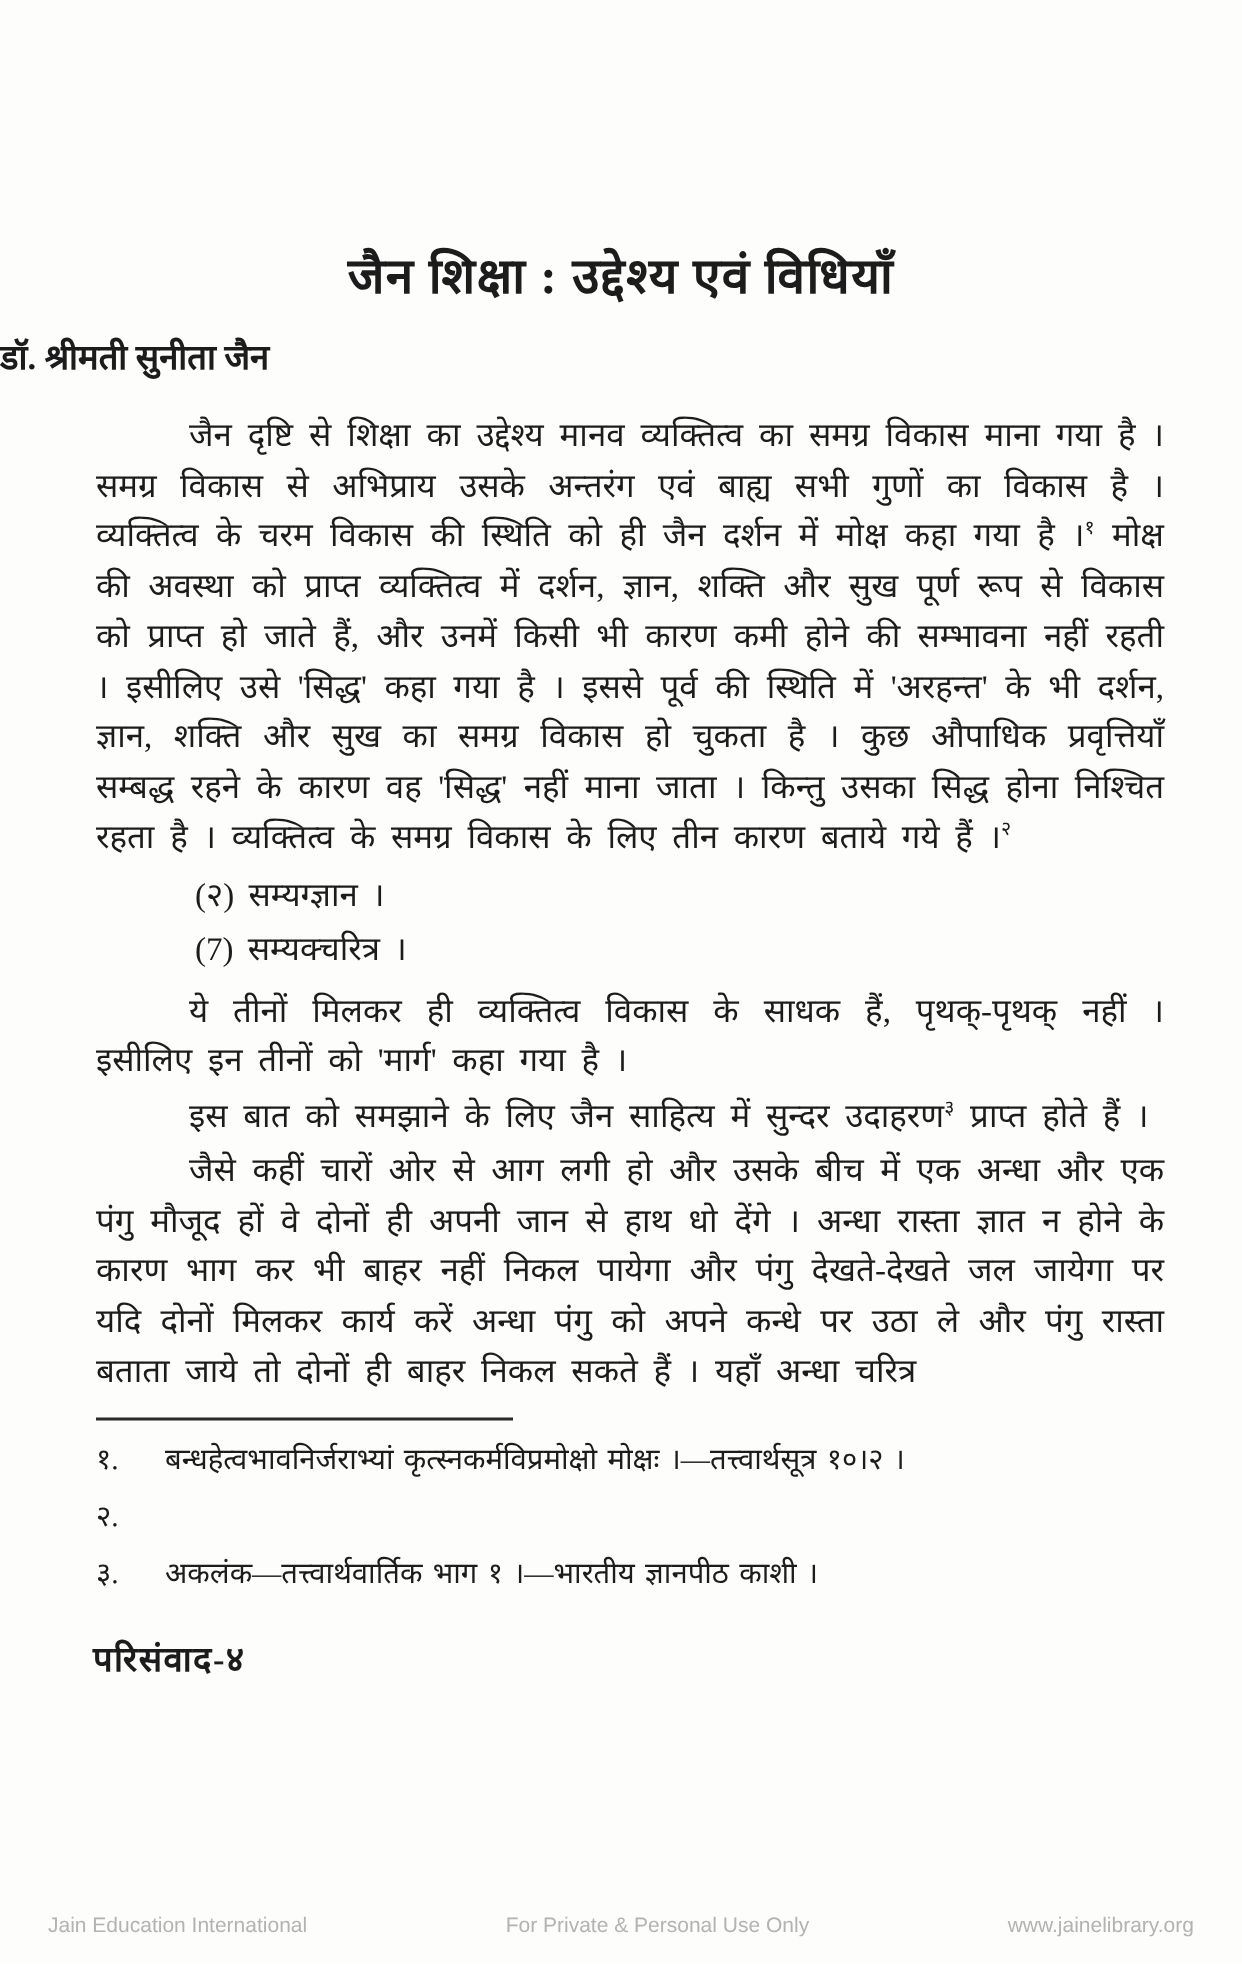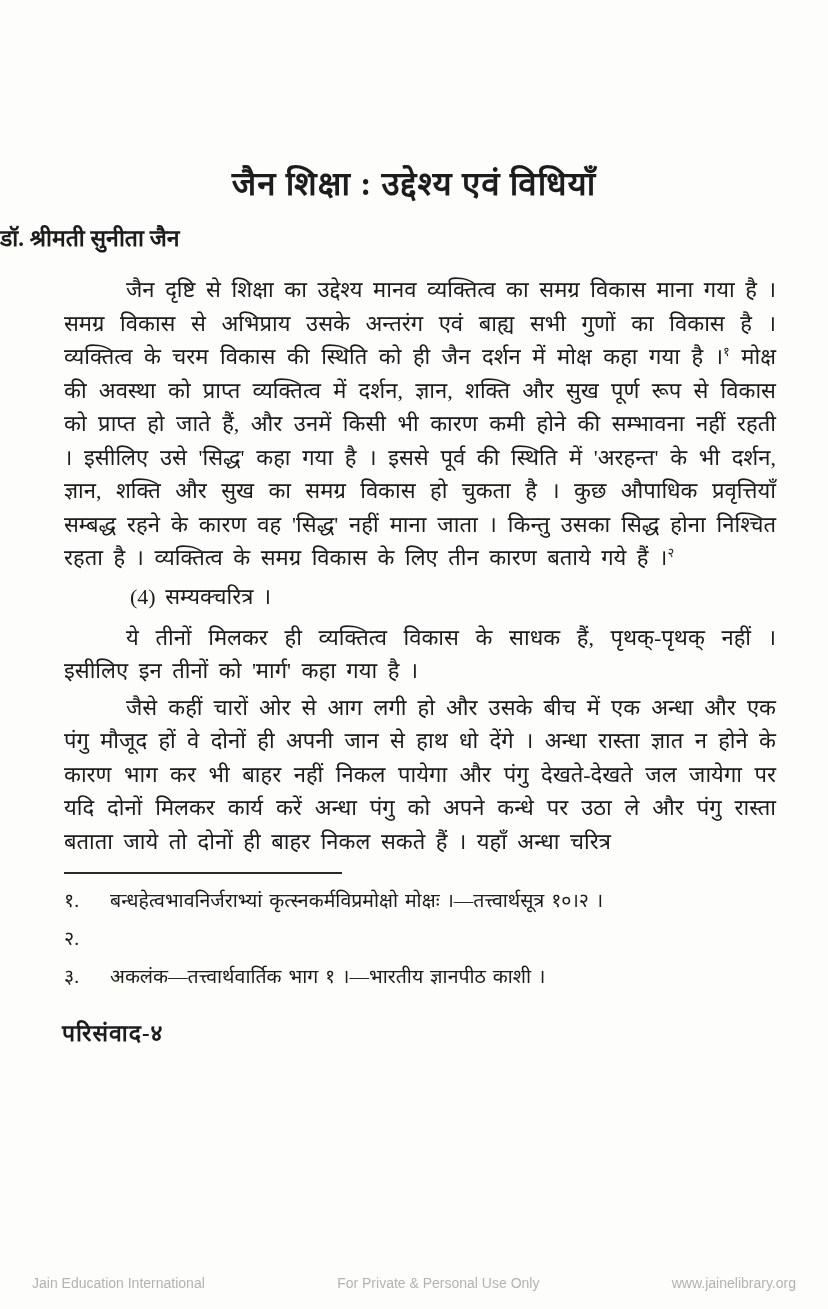--- a/index.html
+++ b/index.html
@@ -101,23 +101,25 @@
 
 <div class="page">
 
   <h1 class="title">जैन शिक्षा : उद्देश्य एवं विधियाँ</h1>
 
   <h2 class="author">डॉ. श्रीमती सुनीता जैन</h2>
 
   <div class="content" id="blocks">
       <p class="para"><span>जैन दृष्टि से शिक्षा का उद्देश्य मानव व्यक्तित्व का समग्र विकास माना गया है । समग्र विकास से अभिप्राय उसके अन्तरंग एवं बाह्य सभी गुणों का विकास है । व्यक्तित्व के चरम विकास की स्थिति को ही जैन दर्शन में मोक्ष कहा गया है ।</span><sup>१</sup><span> मोक्ष की अवस्था को प्राप्त व्यक्तित्व में दर्शन, ज्ञान, शक्ति और सुख पूर्ण रूप से विकास को प्राप्त हो जाते हैं, और उनमें किसी भी कारण कमी होने की सम्भावना नहीं रहती । इसीलिए उसे 'सिद्ध' कहा गया है । इससे पूर्व की स्थिति में 'अरहन्त' के भी दर्शन, ज्ञान, शक्ति और सुख का समग्र विकास हो चुकता है । कुछ औपाधिक प्रवृत्तियाँ सम्बद्ध रहने के कारण वह 'सिद्ध' नहीं माना जाता । किन्तु उसका सिद्ध होना निश्चित रहता है । व्यक्तित्व के समग्र विकास के लिए तीन कारण बताये गये हैं ।</span><sup>२</sup></p>
       <ul class="list">
-        <li>(4) सम्यक्चरित्र ।</li>
+        <li>(२) सम्यग्ज्ञान ।</li>
+        <li>(7) सम्यक्चरित्र ।</li>
       </ul>
       <p class="para"><span>ये तीनों मिलकर ही व्यक्तित्व विकास के साधक हैं, पृथक्-पृथक् नहीं । इसीलिए इन तीनों को 'मार्ग' कहा गया है ।</span></p>
+      <p class="para"><span>इस बात को समझाने के लिए जैन साहित्य में सुन्दर उदाहरण</span><sup>३</sup><span> प्राप्त होते हैं ।</span></p>
       <p class="para"><span>जैसे कहीं चारों ओर से आग लगी हो और उसके बीच में एक अन्धा और एक पंगु मौजूद हों वे दोनों ही अपनी जान से हाथ धो देंगे । अन्धा रास्ता ज्ञात न होने के कारण भाग कर भी बाहर नहीं निकल पायेगा और पंगु देखते-देखते जल जायेगा पर यदि दोनों मिलकर कार्य करें अन्धा पंगु को अपने कन्धे पर उठा ले और पंगु रास्ता बताता जाये तो दोनों ही बाहर निकल सकते हैं । यहाँ अन्धा चरित्र</span></p>
     </div>
 
   <hr class="fn-rule">
 
   <div class="footnotes" id="footnotes">
       <div class="fn">
         <span class="fn-num">१.</span>
         <span class="fn-text">बन्धहेत्वभावनिर्जराभ्यां कृत्स्नकर्मविप्रमोक्षो मोक्षः ।—तत्त्वार्थसूत्र १०।२ ।</span>
       </div>

